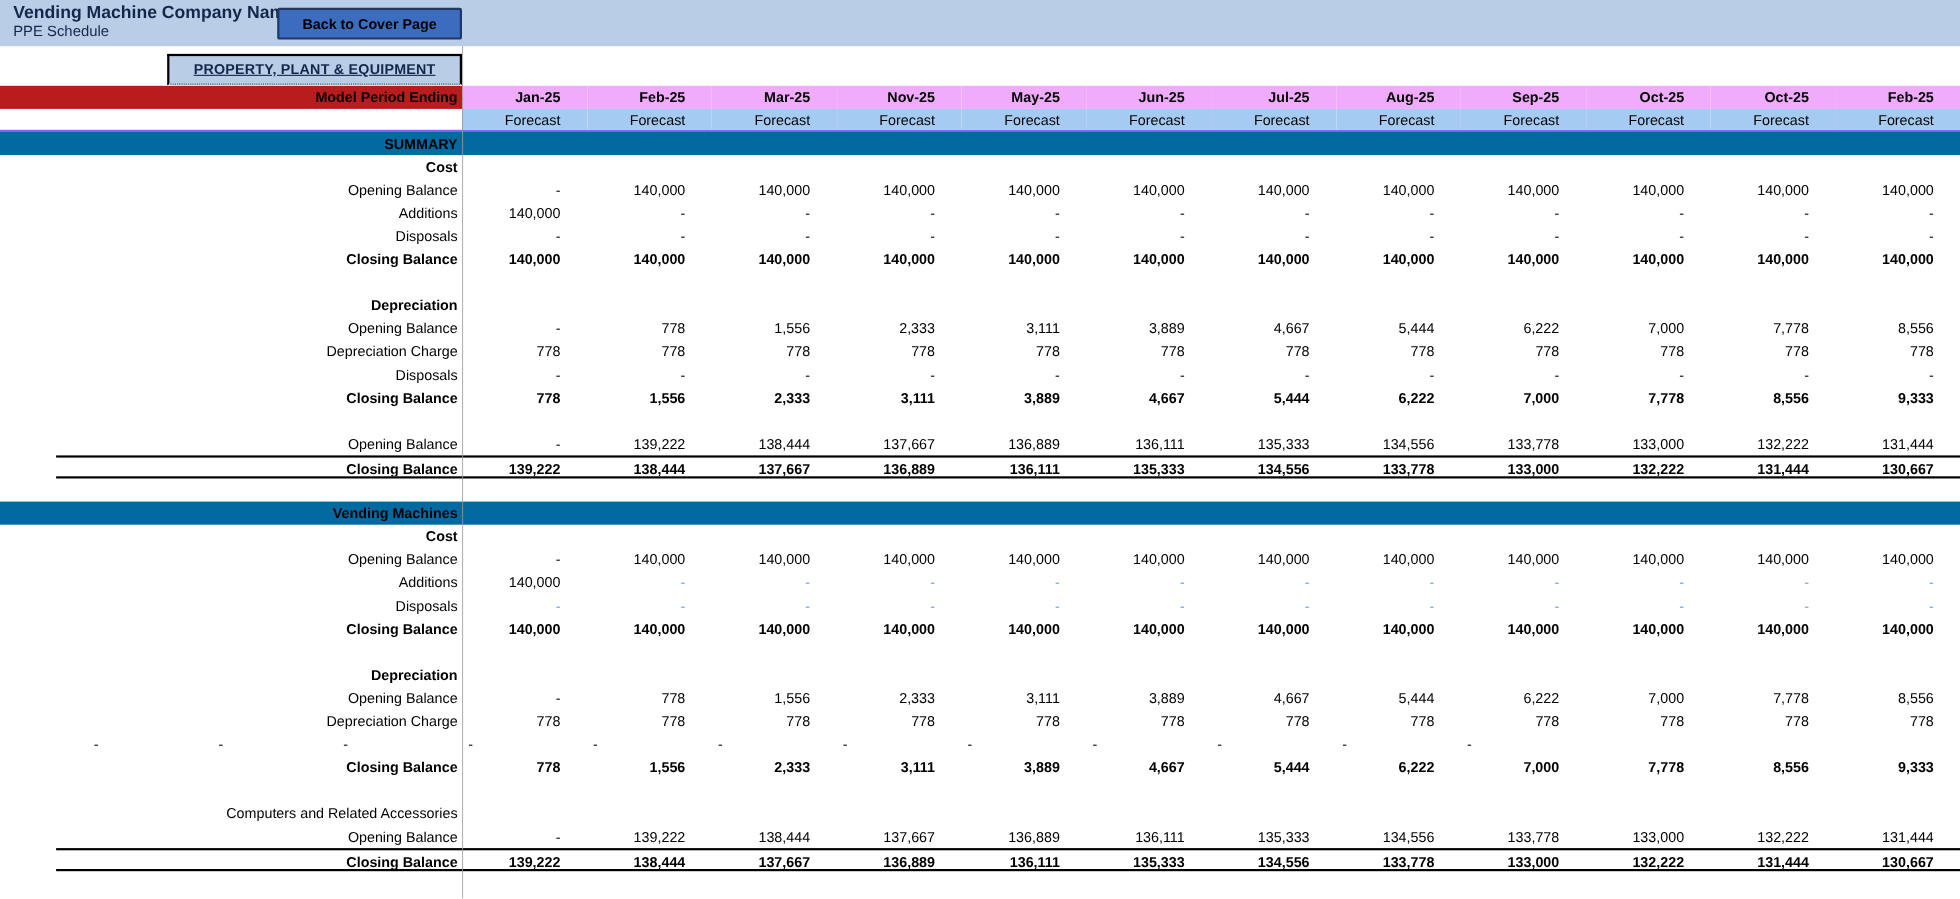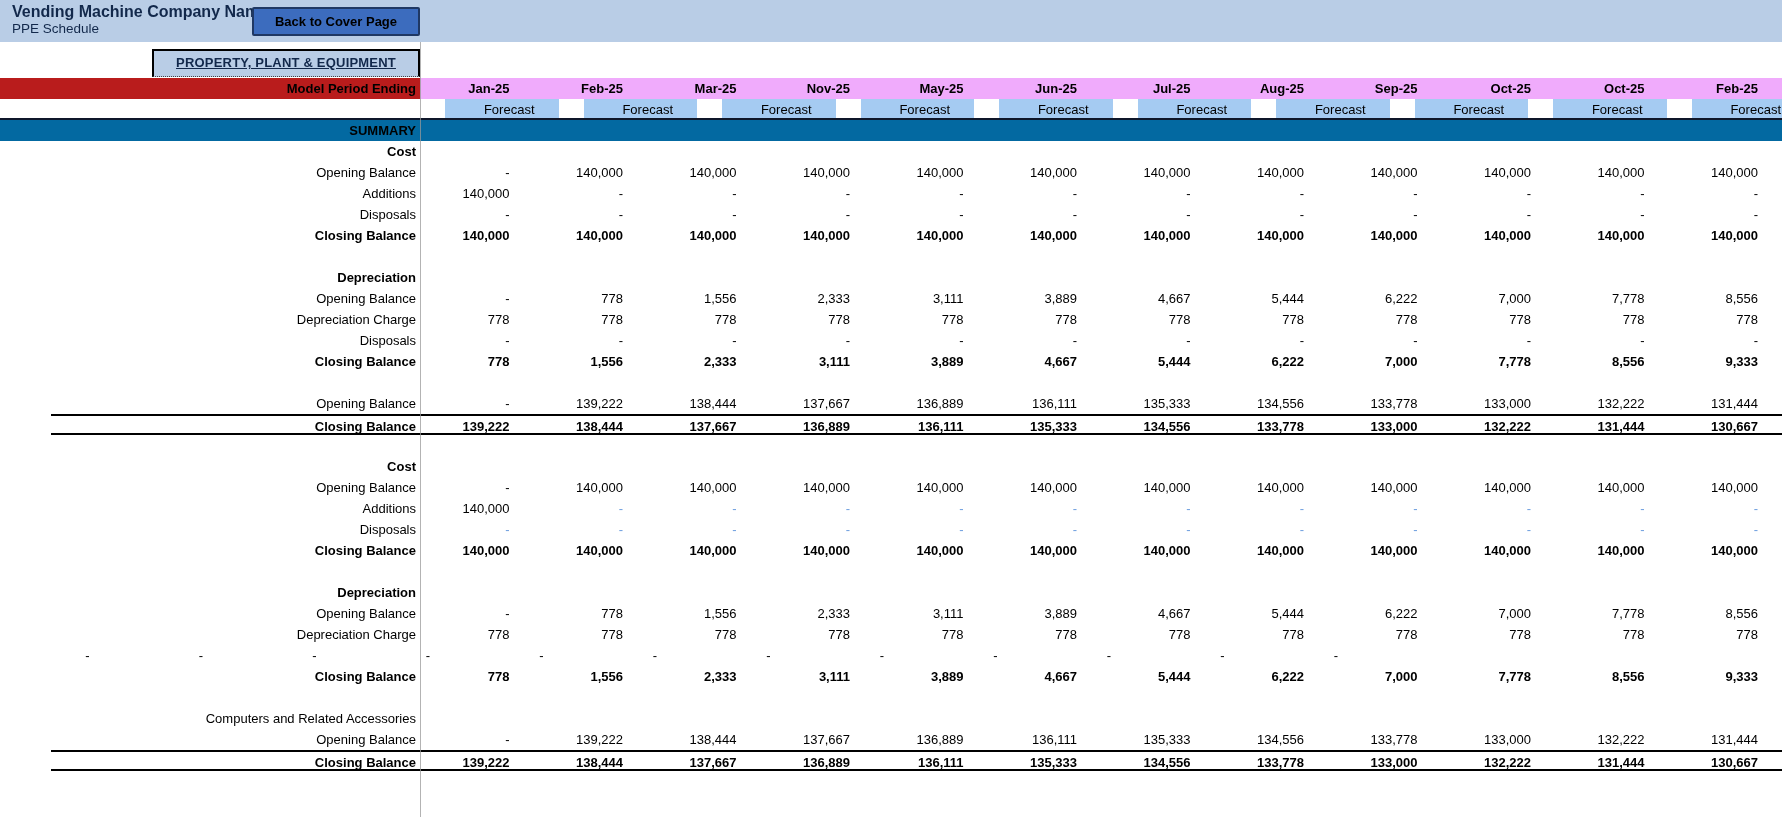--- a/index.html
+++ b/index.html
@@ -30,21 +30,21 @@
   
   #sheet-body { position:absolute; left:0; top:78px; width:1782px; }
   .hrow, .row { display:flex; height:21px; line-height:21px; }
   .label { width:420px; flex:0 0 420px; text-align:right; padding-right:4px;
            white-space:nowrap; overflow:hidden; }
   .dcell { width:113.5px; flex:0 0 113.5px; text-align:right; padding-right:24px;
            white-space:nowrap; }
   .bold { font-weight:bold; }
   .months .dcell { background:#f0abfc; font-weight:bold; }
   .months .label { background:#b91c1c; }
-  .forecast { border-bottom:2px solid #0f172a;gap:25px; }
+  .forecast { border-bottom:2px solid #8b5cf6; }
   .forecast .dcell { background:#A5CBF2; }
   .row.band { background:#0369a1; }
   .row.band .label { font-weight:bold; }
   .row.boldrow .dcell, .row.boldrow .label { font-weight:bold; }
   .row.total { margin-left:51px; border-top:2px solid #000; border-bottom:2px solid #000; }
   .row.total .label { width:369px; flex:0 0 369px; }
   .row.spacer { height:21px; }
   .num.blue { color:#6E9FDF; }
   
   #col-gridline { position:absolute; left:420px; top:42px; width:1px; height:775px;
@@ -251,20 +251,23 @@
         <div class="dcell num">136,111</div>
         <div class="dcell num">135,333</div>
         <div class="dcell num">134,556</div>
         <div class="dcell num">133,778</div>
         <div class="dcell num">133,000</div>
         <div class="dcell num">132,222</div>
         <div class="dcell num">131,444</div>
         <div class="dcell num">130,667</div>
       </div>
       <div class="row spacer"></div>
+      <div class="row band">
+        <div class="label">Vending Machines</div>
+      </div>
       <div class="row boldrow">
         <div class="label bold">Cost</div>
       </div>
       <div class="row">
         <div class="label">Opening Balance</div>
         <div class="dcell num">-</div>
         <div class="dcell num">140,000</div>
         <div class="dcell num">140,000</div>
         <div class="dcell num">140,000</div>
         <div class="dcell num">140,000</div>

